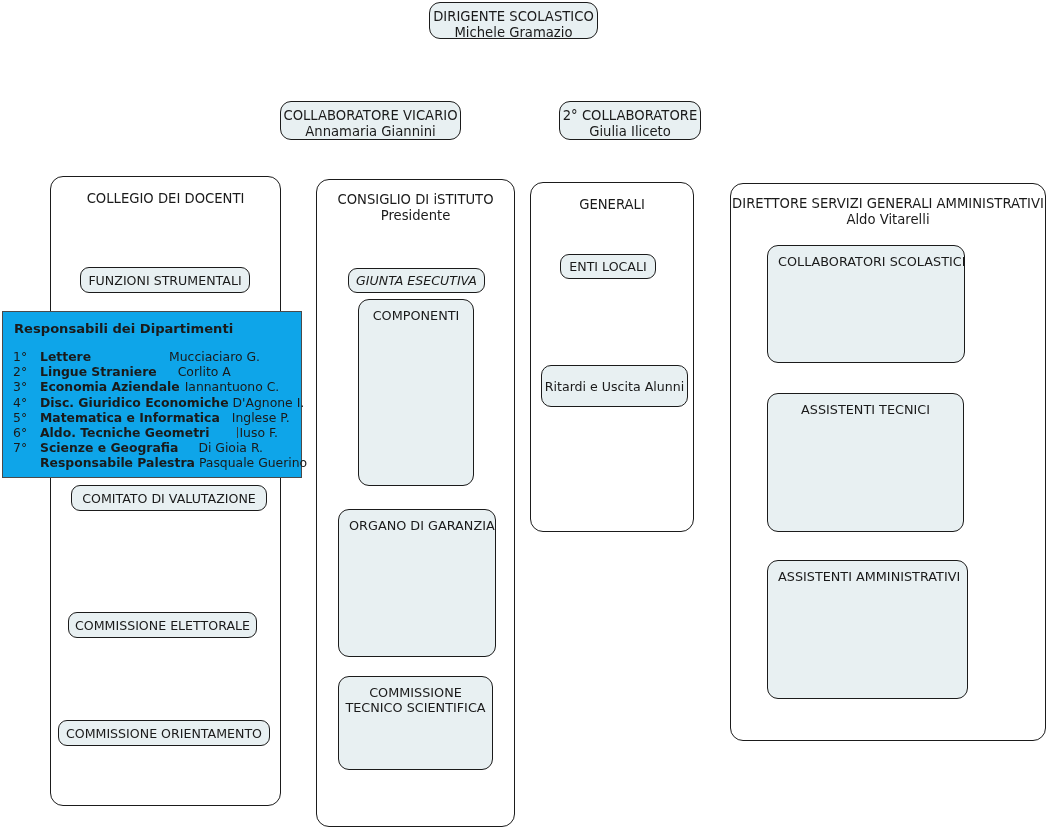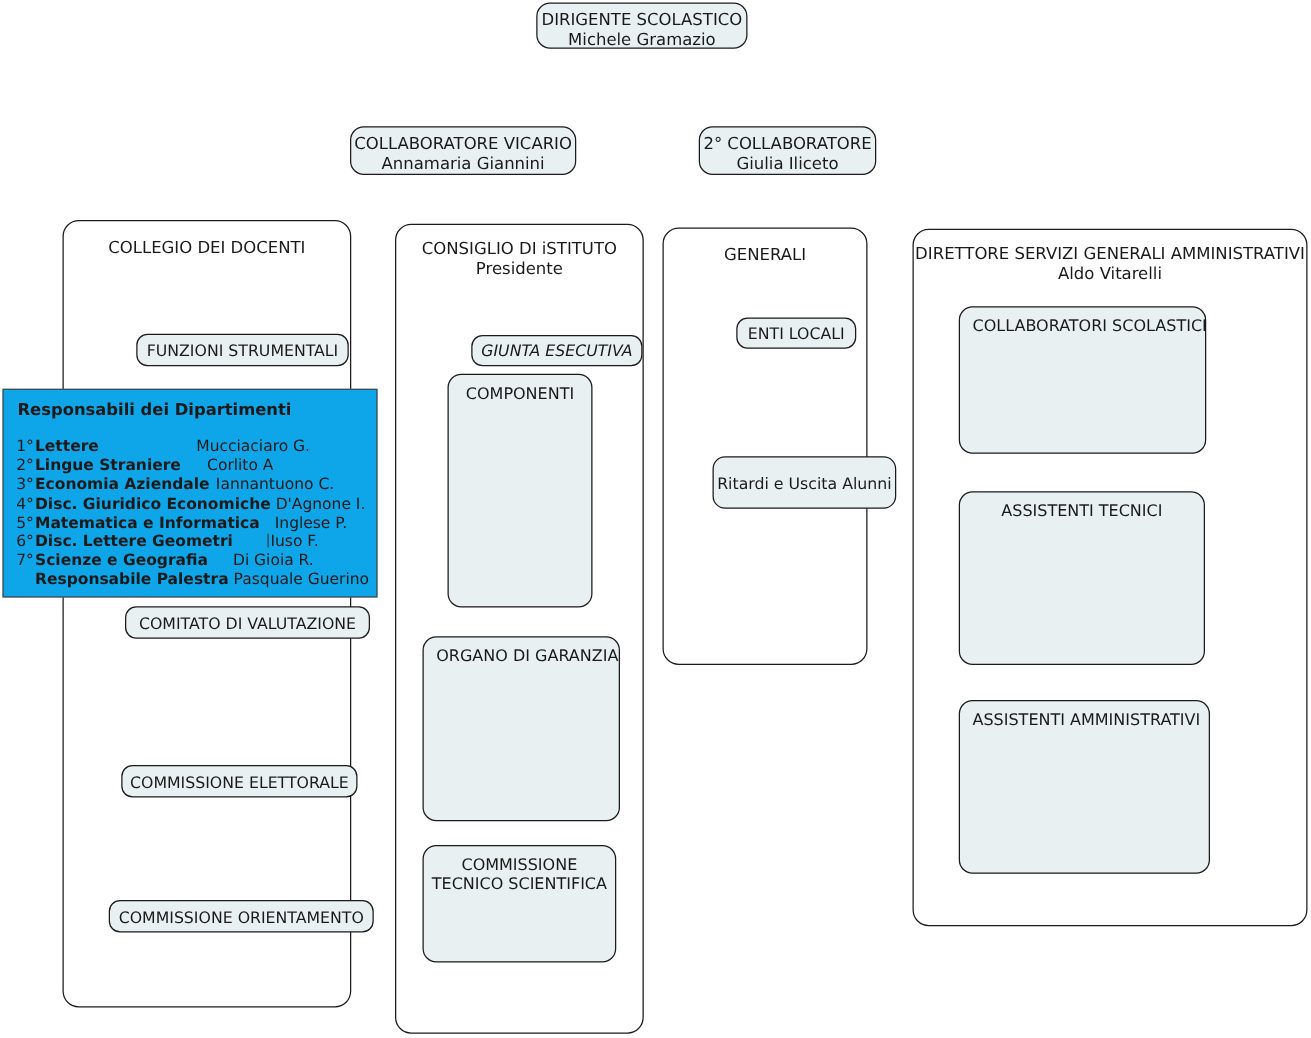--- a/index.html
+++ b/index.html
@@ -66,21 +66,20 @@
     position: absolute;
     box-sizing: border-box;
     border: 1.3px solid #1b1b1b;
     border-radius: 9px;
     background: #e8f0f2;
     font-size: 12.6px;
     display: flex;
     align-items: center;
     justify-content: center;
     white-space: nowrap;
-    margin-left: 29px;
   }
   
   .panel {
     position: absolute;
     box-sizing: border-box;
     border: 1.3px solid #1b1b1b;
     border-radius: 11px;
     background: #e8f0f2;
     font-size: 12.8px;
     line-height: 1.2;
@@ -127,20 +126,21 @@
     white-space: nowrap;
     display: flex;
     align-items: baseline;
   }
   .dept-row .num {
     width: 15px;
     flex: none;
   }
   .dept-row .dname {
     font-weight: bold;
+    margin-left: 12px;
   }
   .dept-row .person {
     font-weight: normal;
   }
   .caret {
     display: inline-block;
     width: 1px;
     height: 11px;
     background: #3a3a3a;
     vertical-align: -1px;
@@ -255,21 +255,21 @@
           <span class="person">D'Agnone I.</span>
         </div>
         <div class="dept-row">
           <span class="num">5°</span>
           <span class="dname">Matematica e Informatica</span>
           <span style="display: inline-block; width: 12px; flex: 0 0 auto;"></span>
           <span class="person">Inglese P.</span>
         </div>
         <div class="dept-row">
           <span class="num">6°</span>
-          <span class="dname">Disc. Lettere Geometri</span>
+          <span class="dname">Aldo. Tecniche Geometri</span>
           <span style="display: inline-block; width: 28px; flex: 0 0 auto;"></span>
           <span class="person"><span class="caret"></span>Iuso F.</span>
         </div>
         <div class="dept-row">
           <span class="num">7°</span>
           <span class="dname">Scienze e Geografia</span>
           <span style="display: inline-block; width: 20px; flex: 0 0 auto;"></span>
           <span class="person">Di Gioia R.</span>
         </div>
         <div class="dept-row">

